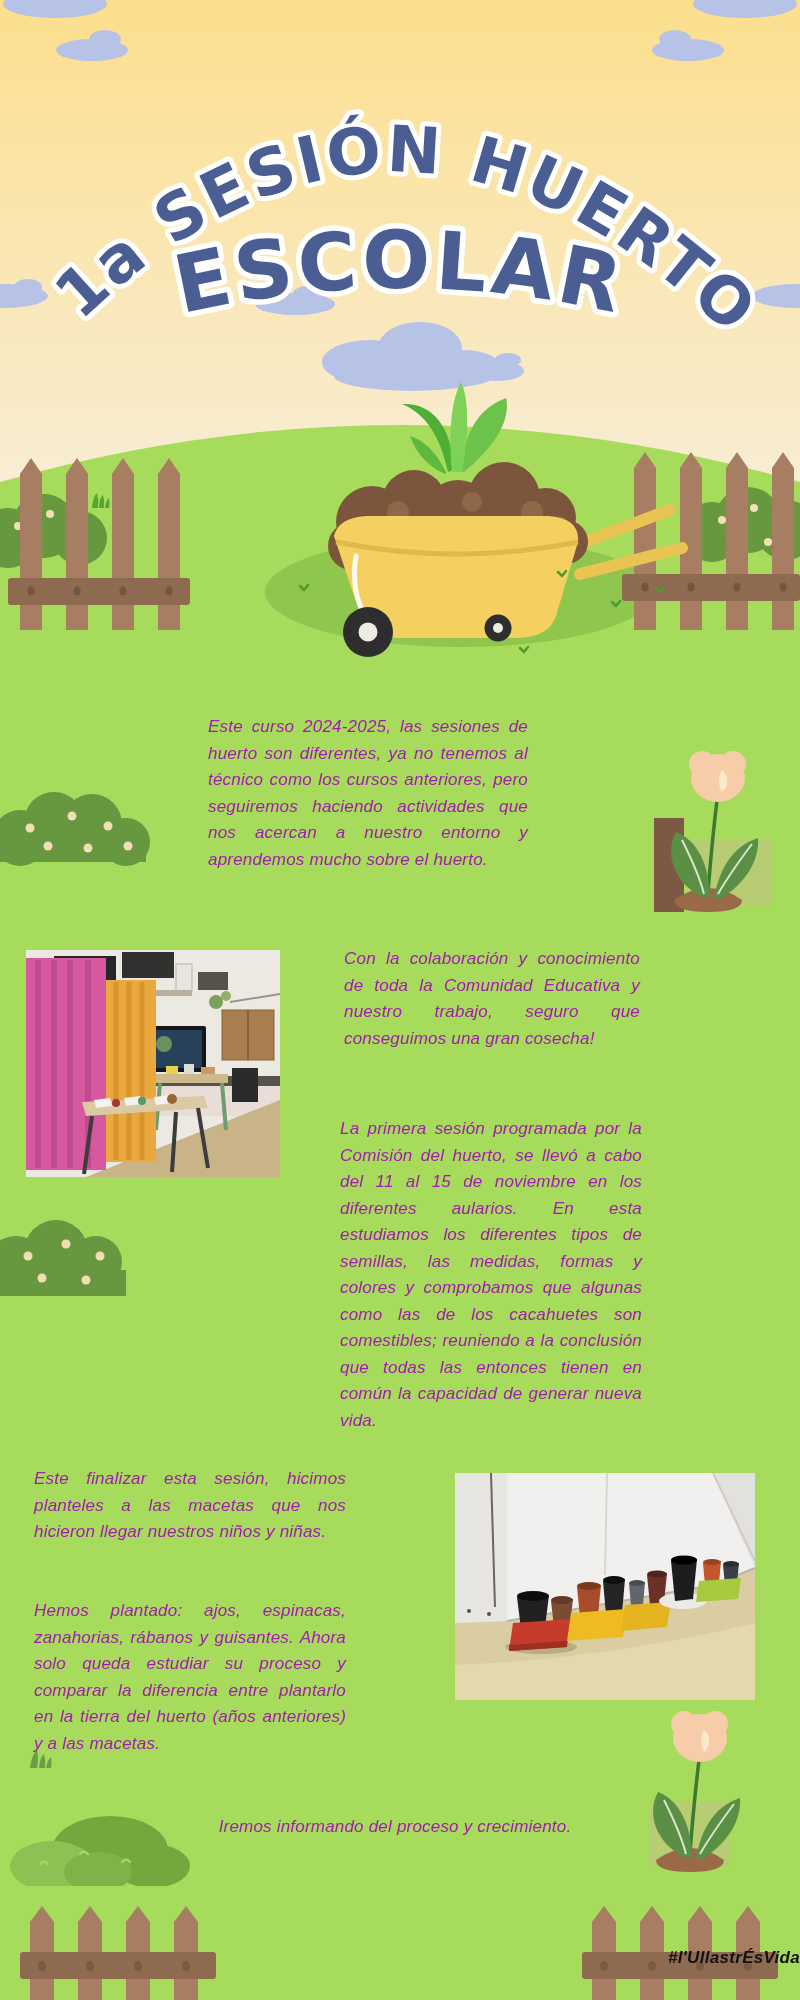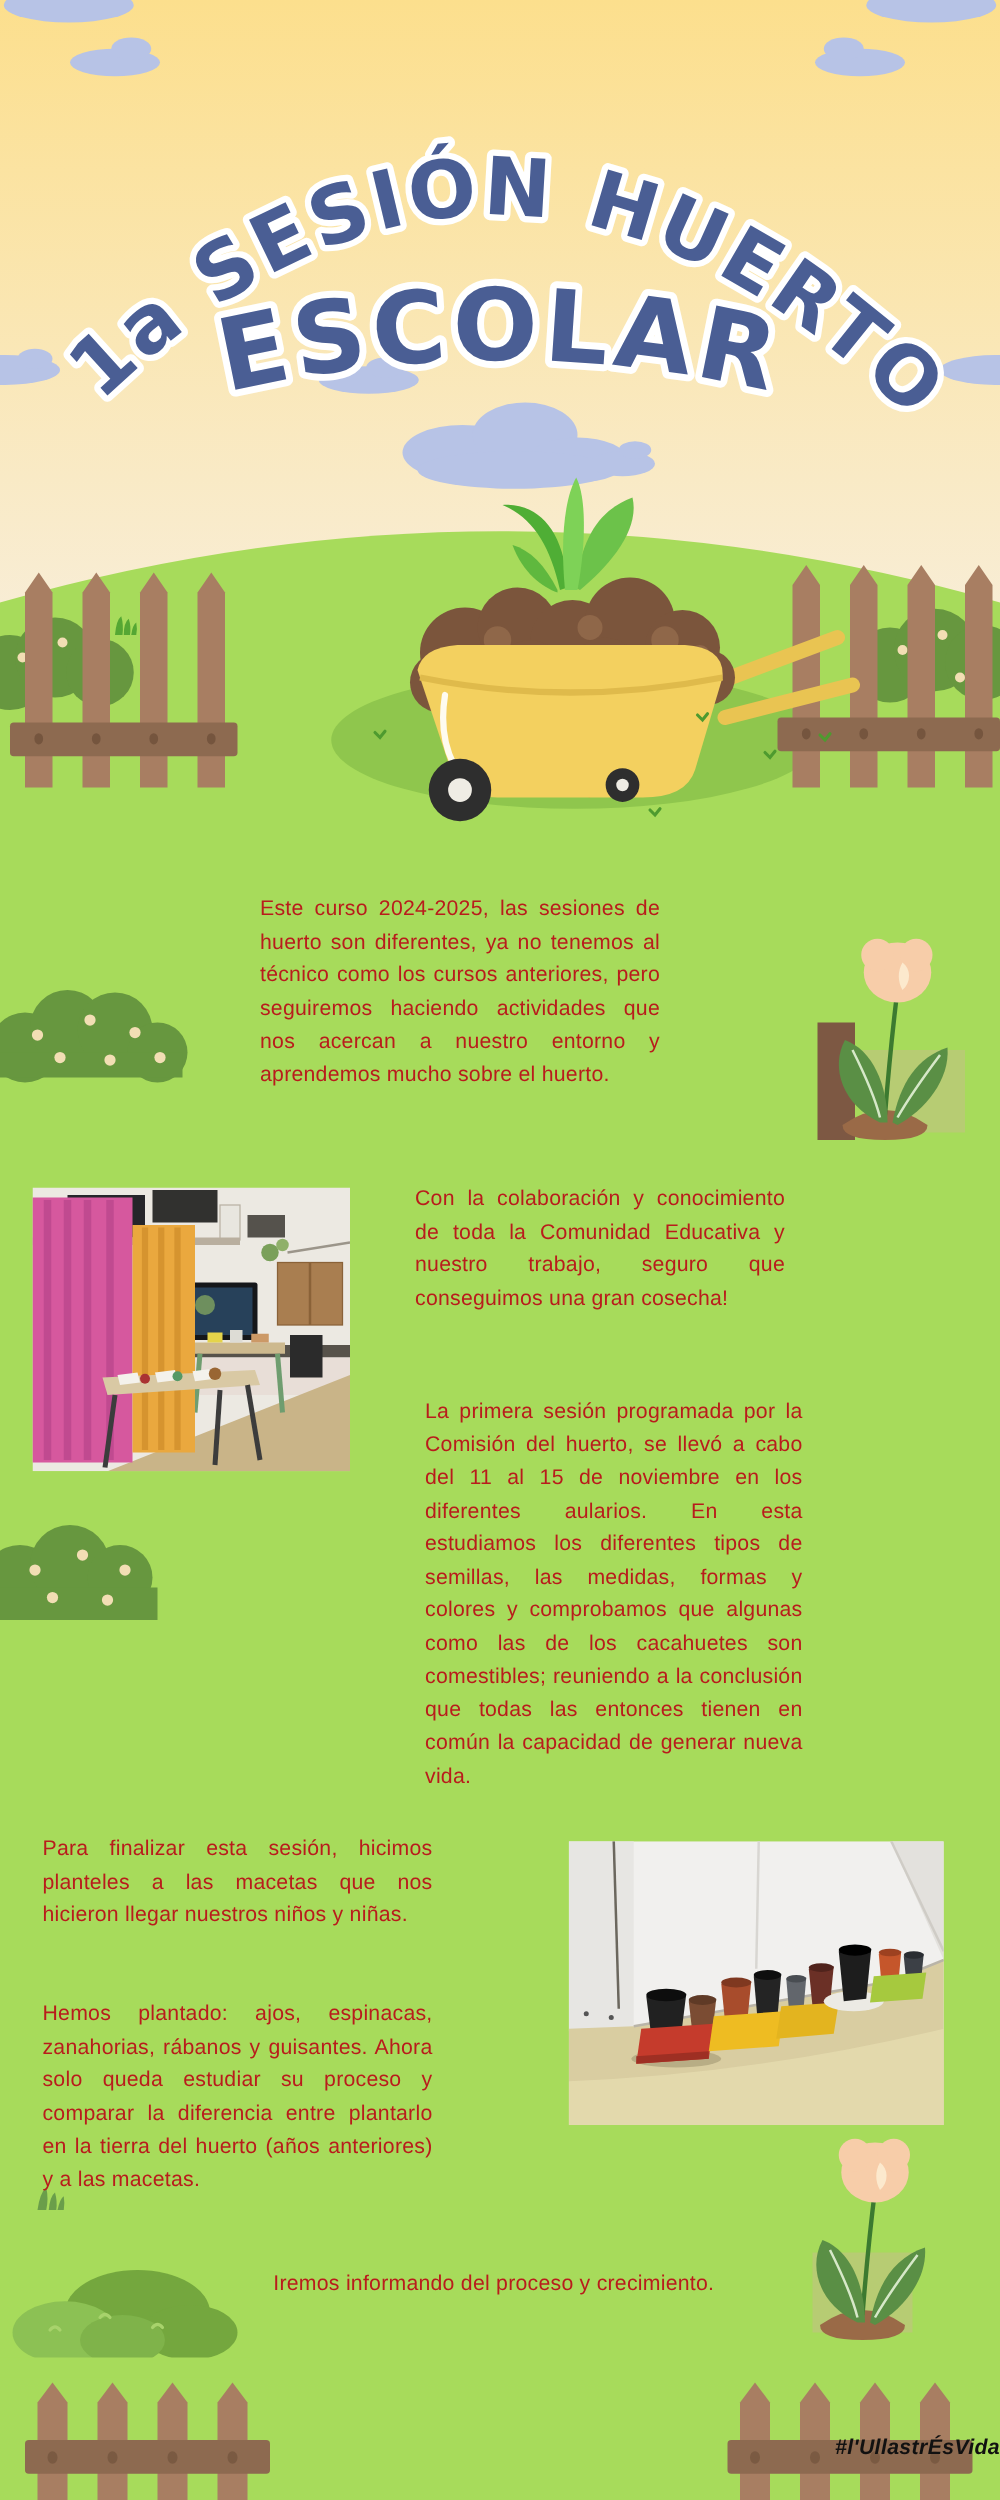--- a/index.html
+++ b/index.html
@@ -6,22 +6,22 @@
   .poster{
     position:relative;width:800px;height:2000px;overflow:hidden;
     background:#a7db5b;font-family:"Liberation Sans",sans-serif;
   }
   .deco{position:absolute;left:0;top:0;z-index:1;}
   .title-text{font-family:"DejaVu Sans",sans-serif;font-weight:bold;fill:#4a5e94;
     stroke:#ffffff;stroke-linejoin:round;paint-order:stroke;text-anchor:middle;}
   .t1{font-size:64px;stroke-width:10px;letter-spacing:3px;}
   .t2{font-size:80px;stroke-width:11px;letter-spacing:4px;}
   .para{
-    position:absolute;z-index:3;color:#b91c1c;font-size:17px;line-height:26.5px;
-    text-align:justify;letter-spacing:.2px;
+    position:absolute;z-index:3;color:#a21caf;font-size:17px;line-height:26.5px;
+    text-align:justify;letter-spacing:.2px;font-style:italic;
   }
   .para.center{text-align:center;}
   .photo{position:absolute;z-index:2;display:block;}
   .hashtag{
     position:absolute;z-index:3;left:0;top:1948px;width:800px;text-align:right;
     color:#111111;font-size:17px;font-weight:bold;font-style:italic;letter-spacing:.3px;
   }
 </style>
 </head>
 <body>
@@ -392,25 +392,25 @@
 
     <path d="M248,90 L266,88 L264,110 L250,112 Z" fill="#c5562b"></path>
       <ellipse cx="257" cy="89" rx="9" ry="3" fill="#9d4120"></ellipse>
     <path d="M268,92 L284,90 L282,110 L270,112 Z" fill="#3c4046"></path>
       <ellipse cx="276" cy="91" rx="8" ry="3" fill="#2a2d31"></ellipse>
     <path d="M244,108 L286,105 L283,126 L241,129 Z" fill="#a6c93e"></path>
   </svg>
 
   <div class="para" style="left:208px;top:714px;width:320px;">Este curso 2024-2025, las sesiones de huerto son diferentes, ya no tenemos al técnico como los cursos anteriores, pero seguiremos haciendo actividades que nos acercan a nuestro entorno y aprendemos mucho sobre el huerto.</div>
 
-  <div class="para" style="left:332px;top:946px;width:296px;">Con la colaboración y conocimiento de toda la Comunidad Educativa y nuestro trabajo, seguro que conseguimos una gran cosecha!</div>
+  <div class="para" style="left:344px;top:946px;width:296px;">Con la colaboración y conocimiento de toda la Comunidad Educativa y nuestro trabajo, seguro que conseguimos una gran cosecha!</div>
 
   <div class="para" style="left:340px;top:1116px;width:302px;">La primera sesión programada por la Comisión del huerto, se llevó a cabo del 11 al 15 de noviembre en los diferentes aularios. En esta estudiamos los diferentes tipos de semillas, las medidas, formas y colores y comprobamos que algunas como las de los cacahuetes son comestibles; reuniendo a la conclusión que todas las entonces tienen en común la capacidad de generar nueva vida.</div>
 
-  <div class="para" style="left:34px;top:1466px;width:312px;">Para finalizar esta sesión, hicimos planteles a las macetas que nos hicieron llegar nuestros niños y niñas.</div>
+  <div class="para" style="left:34px;top:1466px;width:312px;">Este finalizar esta sesión, hicimos planteles a las macetas que nos hicieron llegar nuestros niños y niñas.</div>
 
   <div class="para center" style="left:200px;top:1814px;width:390px;">Iremos informando del proceso y crecimiento.</div>
 
   <div class="para" style="left:34px;top:1598px;width:312px;">Hemos plantado: ajos, espinacas, zanahorias, rábanos y guisantes. Ahora solo queda estudiar su proceso y comparar la diferencia entre plantarlo en la tierra del huerto (años anteriores) y a las macetas.</div>
 
   <div class="hashtag">#l'UllastrÉsVida</div>
 
 </div>
 
 </body></html>

